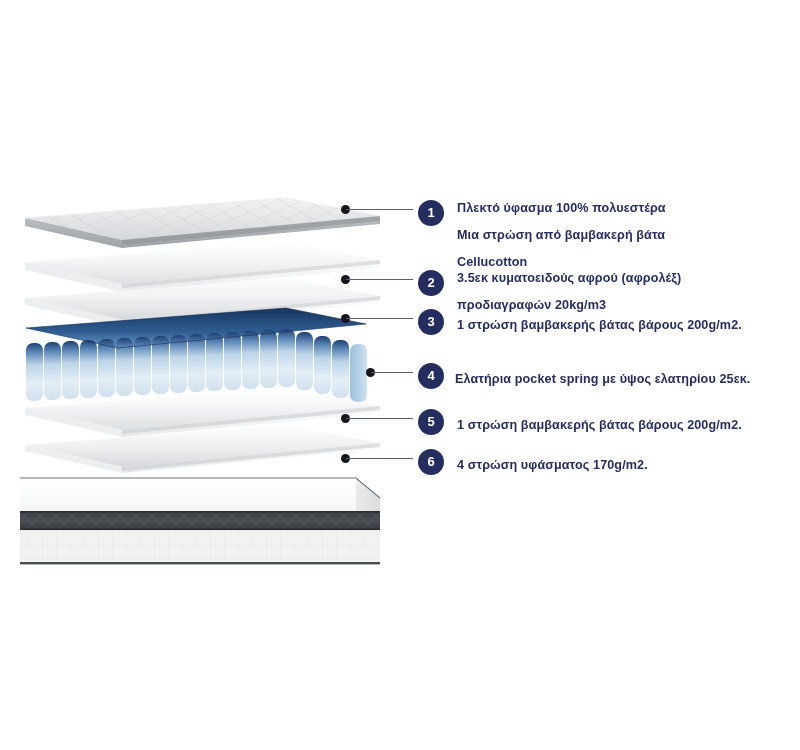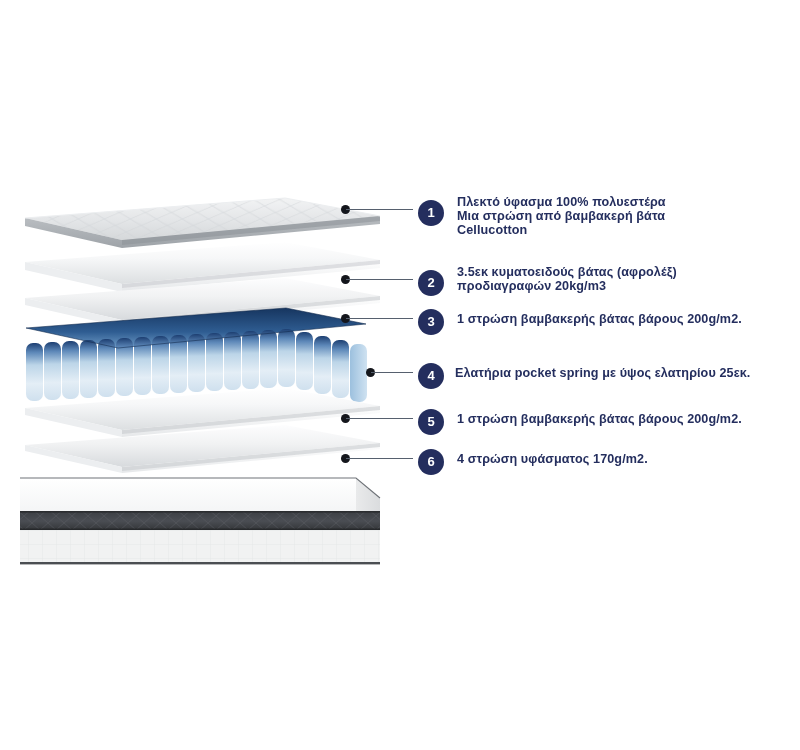--- a/index.html
+++ b/index.html
@@ -55,21 +55,21 @@
     font-weight: bold;
     line-height: 26px;
     text-align: center;
     letter-spacing: 0;
   }
   .c-text {
     position: absolute;
     color: #242e5e;
     font-size: 12.6px;
     font-weight: bold;
-    line-height: 14px;
+    line-height: 27px;
     white-space: pre-line;
     letter-spacing: 0.1px;
   }
   .leader {
     position: absolute;
     height: 9px;
   }
   .leader .lline {
     position: absolute;
     left: 5px;
@@ -257,21 +257,21 @@
 Μια στρώση από βαμβακερή βάτα
 Cellucotton</div>
     </div>
 
     <div class="callout">
       <div class="leader" style="left:341px; top:275px; width:72px;">
         <span class="ldot"></span>
         <span class="lline" style="width:67px;"></span>
       </div>
       <div class="c-badge" style="left:418px; top:270px;">2</div>
-      <div class="c-text" style="left:457px; top:265px; width:310px;">3.5εκ κυματοειδούς βάτας (αφρολέξ)
+      <div class="c-text" style="left:457px; top:265px; width:310px;">3.5εκ κυματοειδούς αφρού (αφρολέξ)
 προδιαγραφών 20kg/m3</div>
     </div>
 
     <div class="callout">
       <div class="leader" style="left:341px; top:314px; width:72px;">
         <span class="ldot"></span>
         <span class="lline" style="width:67px;"></span>
       </div>
       <div class="c-badge" style="left:418px; top:309px;">3</div>
       <div class="c-text" style="left:457px; top:312px; width:330px;">1 στρώση βαμβακερής βάτας βάρους 200g/m2.</div>

